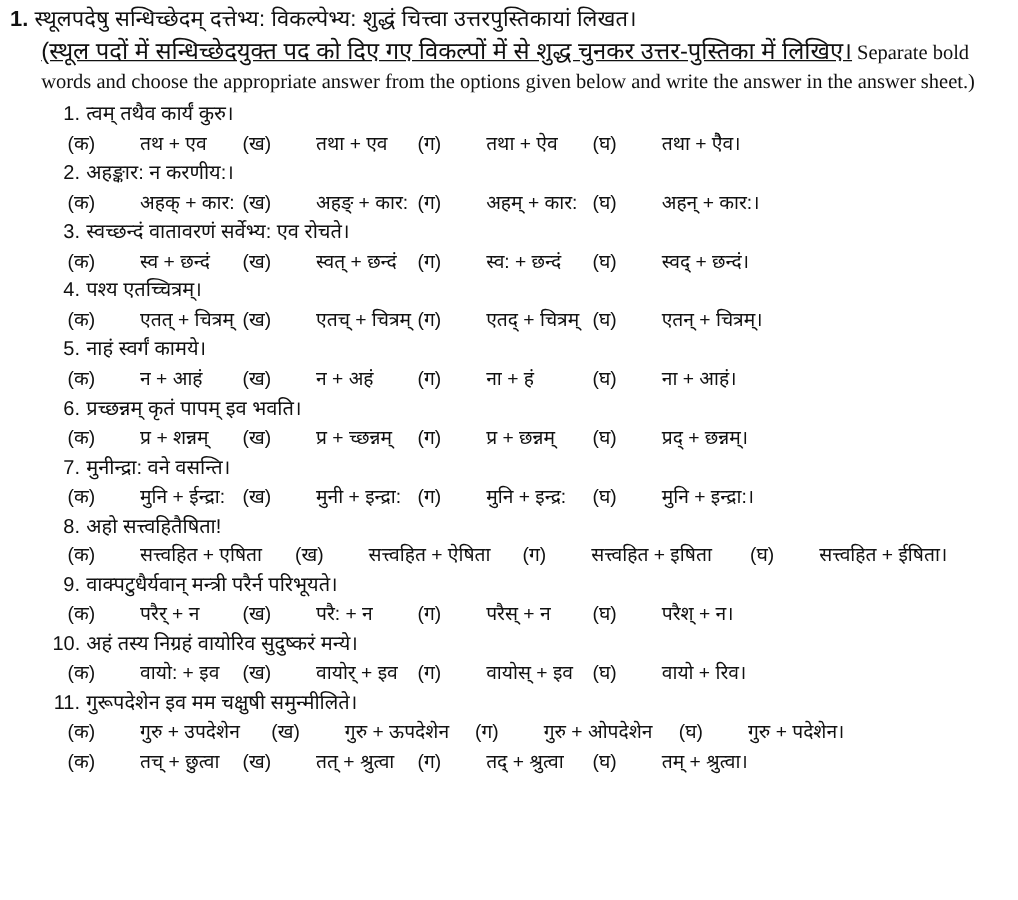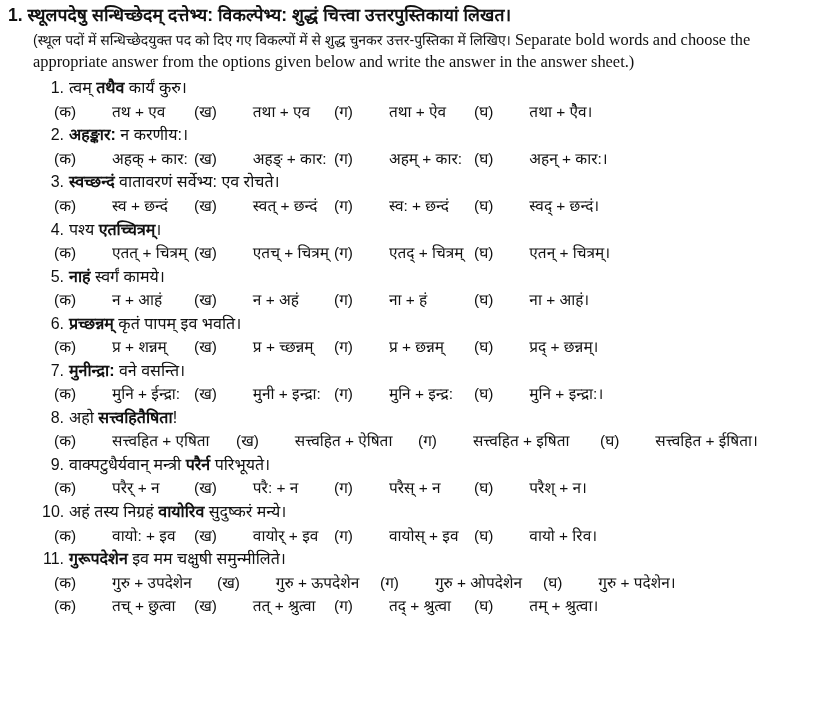--- a/index.html
+++ b/index.html
@@ -31,33 +31,33 @@
     line-height: 1.30;
   }
   .directive-num {
     flex: 0 0 auto;
     font-weight: 700;
     padding-right: 5px;
     padding-left: 2px;
   }
   .directive-text {
     flex: 1 1 auto;
-    font-weight: 700;
+    font-weight: 400;
     letter-spacing: 0.1px;
   }
   .gloss {
     font-size: 16px;
     line-height: 1.33;
     font-weight: 400;
     margin: 2px 0 0 0;
     padding-left: 27px;
     padding-right: 14px;
     text-align: left;
   }
-  .gloss .hi { font-family: "Liberation Sans", "DejaVu Sans", sans-serif; font-size: 14px; }
+  .gloss .hi { font-family: "Liberation Sans", "DejaVu Sans", sans-serif; font-size: 19px; text-decoration: underline; }
   .gloss .en { font-family: "Liberation Serif", "DejaVu Serif", serif; font-size: 16.4px; }
 
   
   .qlist {
     margin-top: 5px;
   }
   .qblock {
     margin-bottom: 1px;
   }
   .qline {
@@ -71,21 +71,21 @@
     flex: 0 0 auto;
     width: 22px;
     text-align: right;
     margin-right: 5px;
     font-weight: 400;
   }
   .qtext {
     flex: 1 1 auto;
     white-space: nowrap;
   }
-  .qtext b { font-weight: 700; }
+  .qtext b { font-weight: 400; }
 
   .options {
     display: flex;
     padding-left: 48px;
     font-size: 15.4px;
     line-height: 1.45;
     margin-top: 1px;
   }
   .opt {
     display: flex;

